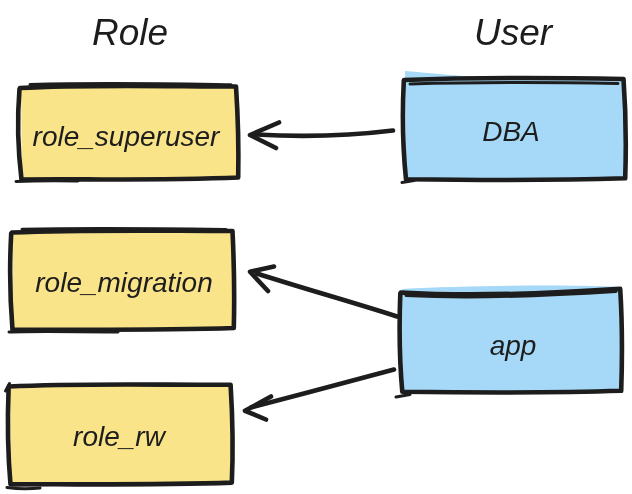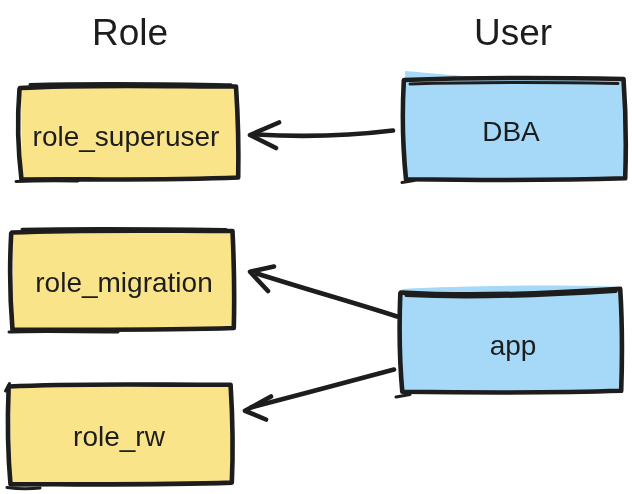--- a/index.html
+++ b/index.html
@@ -7,20 +7,21 @@
     padding: 0;
     background: #ffffff;
     font-family: "Liberation Sans", sans-serif;
   }
   .canvas-wrap {
     position: relative;
     width: 632px;
     height: 494px;
     background: #ffffff;
     overflow: hidden;
+    font-style: italic;
   }
   svg { display: block; }
   .sketch-border {
     fill: none;
     stroke: #1d1d1d;
     stroke-width: 4.6;
     stroke-linecap: round;
     stroke-linejoin: round;
   }
   .sketch-border-thin {

